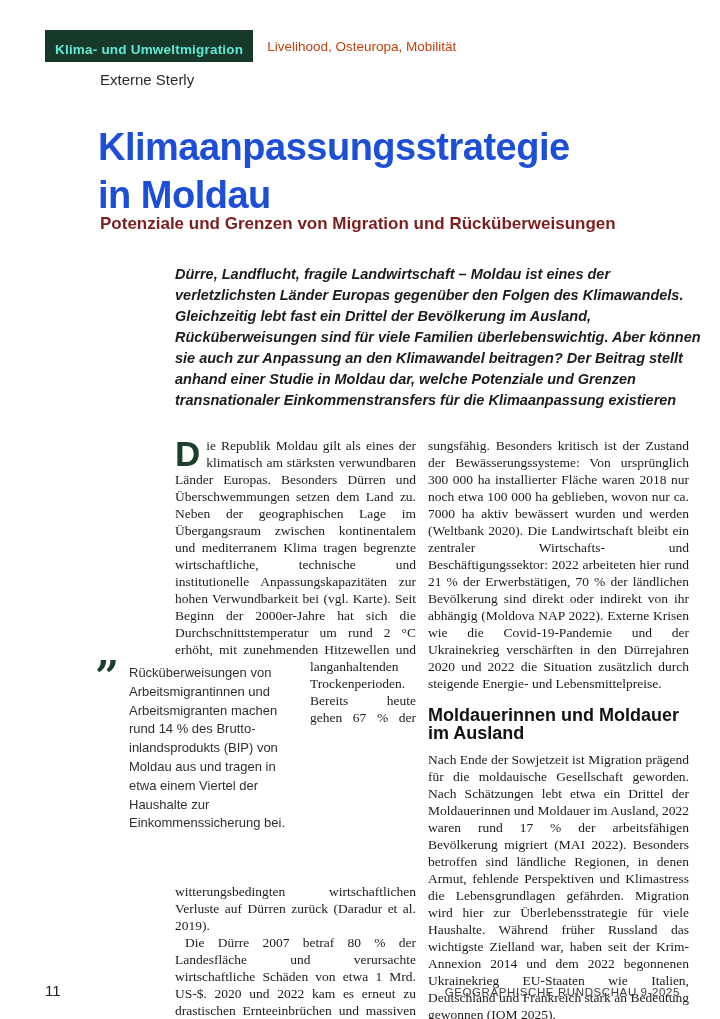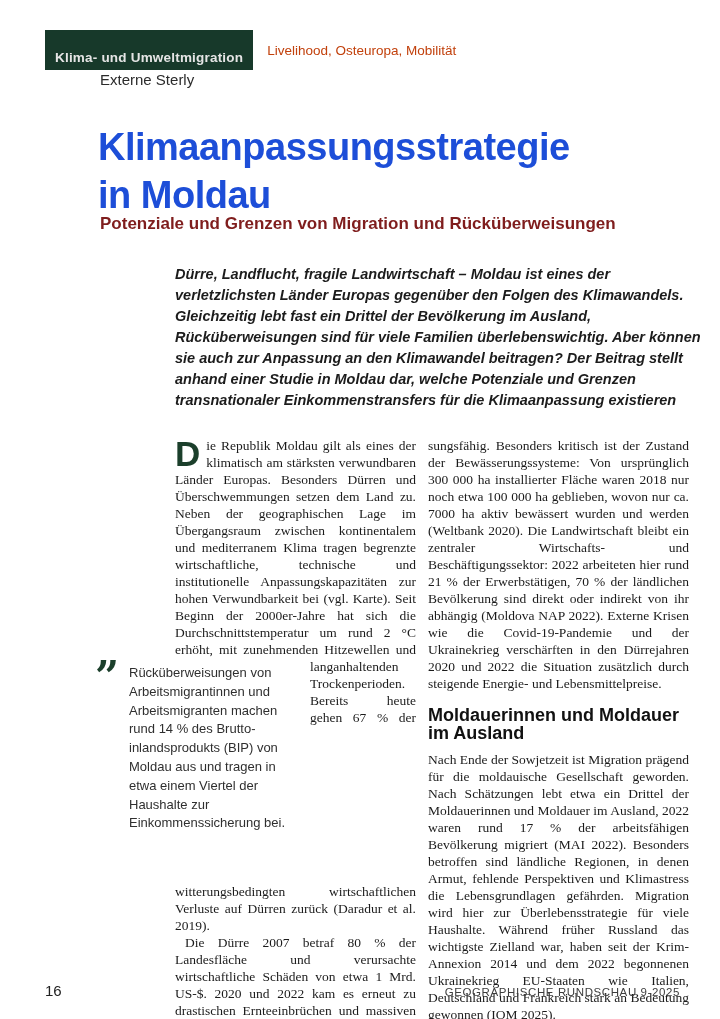--- a/index.html
+++ b/index.html
@@ -15,24 +15,24 @@
 
   
   .kicker-row {
     position: absolute;
     top: 30px; left: 45px;
     display: flex;
     align-items: center;
   }
   .kicker-tag {
     background: #17392a;
-    color: #e5e5e5;
+    color: #5eead4;
     font-size: 13.5px;
     font-weight: bold;
-    padding: 20px 10px 5px 10px;
+    padding: 12px 10px 5px 10px;
     letter-spacing: 0.2px;
     white-space: nowrap;
   }
   .kicker-topics {
     margin-left: 14px;
     font-size: 13.5px;
     color: #c2410c;
     white-space: nowrap;
   }
 
@@ -198,16 +198,16 @@
     <div class="col-right">
       <p class="body-p">sungsfähig. Besonders kritisch ist der Zustand der Bewässerungssysteme: Von ursprünglich 300 000 ha installierter Fläche waren 2018 nur noch etwa 100 000 ha geblieben, wovon nur ca. 7000 ha aktiv bewässert wurden und werden (Weltbank 2020). Die Landwirtschaft bleibt ein zentraler Wirtschafts- und Beschäftigungssektor: 2022 arbeiteten hier rund 21 % der Erwerbstätigen, 70 % der ländlichen Bevölkerung sind direkt oder indirekt von ihr abhängig (Moldova NAP 2022). Externe Krisen wie die Covid-19-Pandemie und der Ukrainekrieg verschärften in den Dürrejahren 2020 und 2022 die Situation zusätzlich durch steigende Energie- und Lebensmittelpreise.</p>
       <h2 class="section-heading">Moldauerinnen und Moldauer
 im Ausland</h2>
       <p class="body-p">Nach Ende der Sowjetzeit ist Migration prägend für die moldauische Gesellschaft geworden. Nach Schätzungen lebt etwa ein Drittel der Moldauerinnen und Moldauer im Ausland, 2022 waren rund 17 % der arbeitsfähigen Bevölkerung migriert (MAI 2022). Besonders betroffen sind ländliche Regionen, in denen Armut, fehlende Perspektiven und Klimastress die Lebensgrundlagen gefährden. Migration wird hier zur Überlebensstrategie für viele Haushalte. Während früher Russland das wichtigste Zielland war, haben seit der Krim-Annexion 2014 und dem 2022 begonnenen Ukrainekrieg EU-Staaten wie Italien, Deutschland und Frankreich stark an Bedeutung gewonnen (IOM 2025).</p>
 
     </div>
 
   </div>
 
-  <div class="footer-page-num">16</div>
+  <div class="footer-page-num">11</div>
   <div class="footer-journal">GEOGRAPHISCHE RUNDSCHAU 9-2025</div>
 
 </div>
 
 </body></html>

